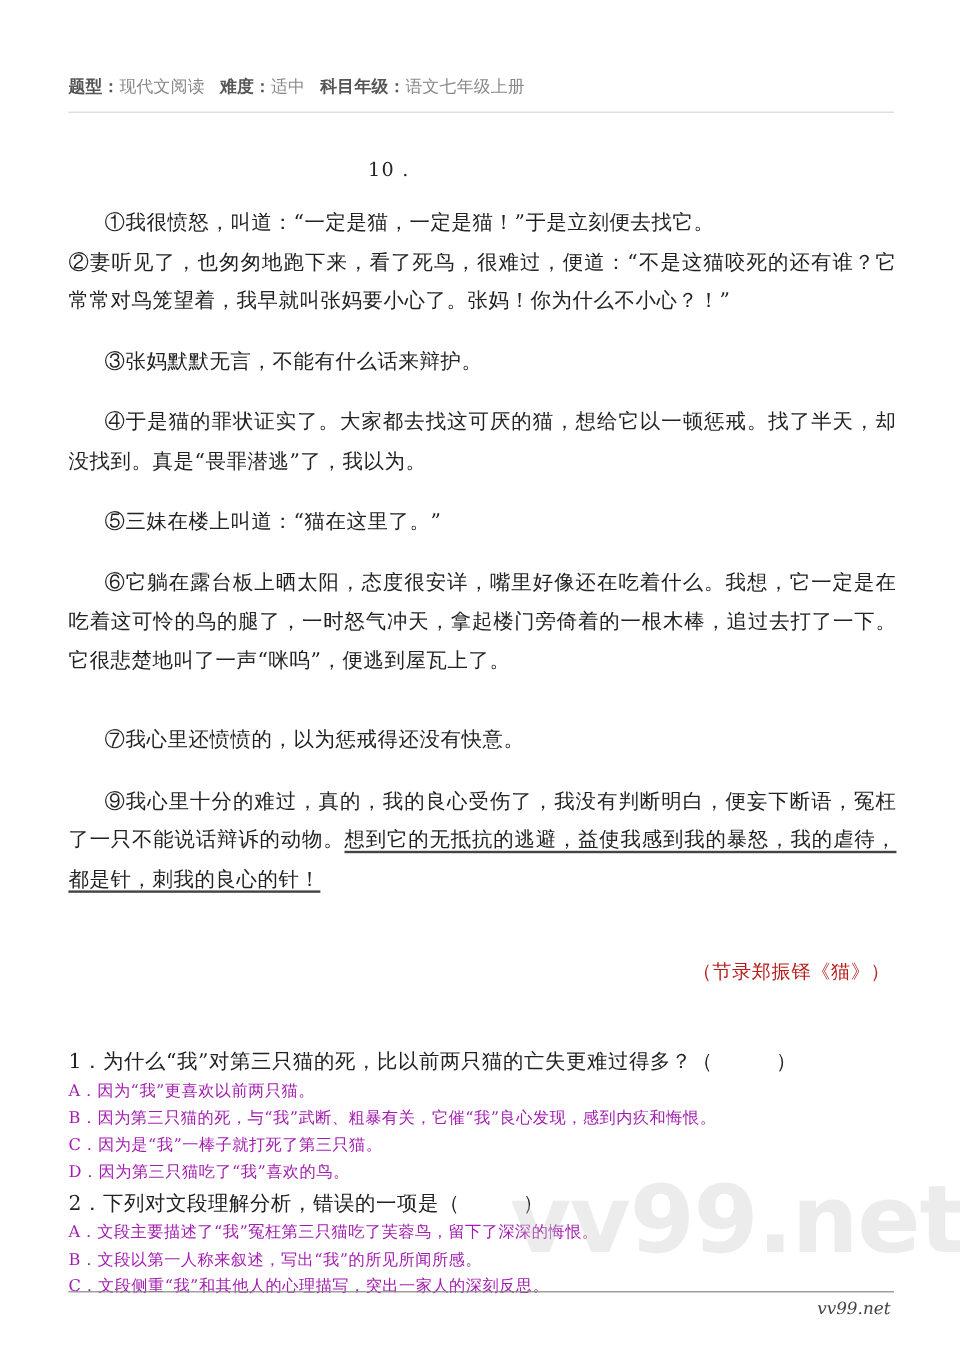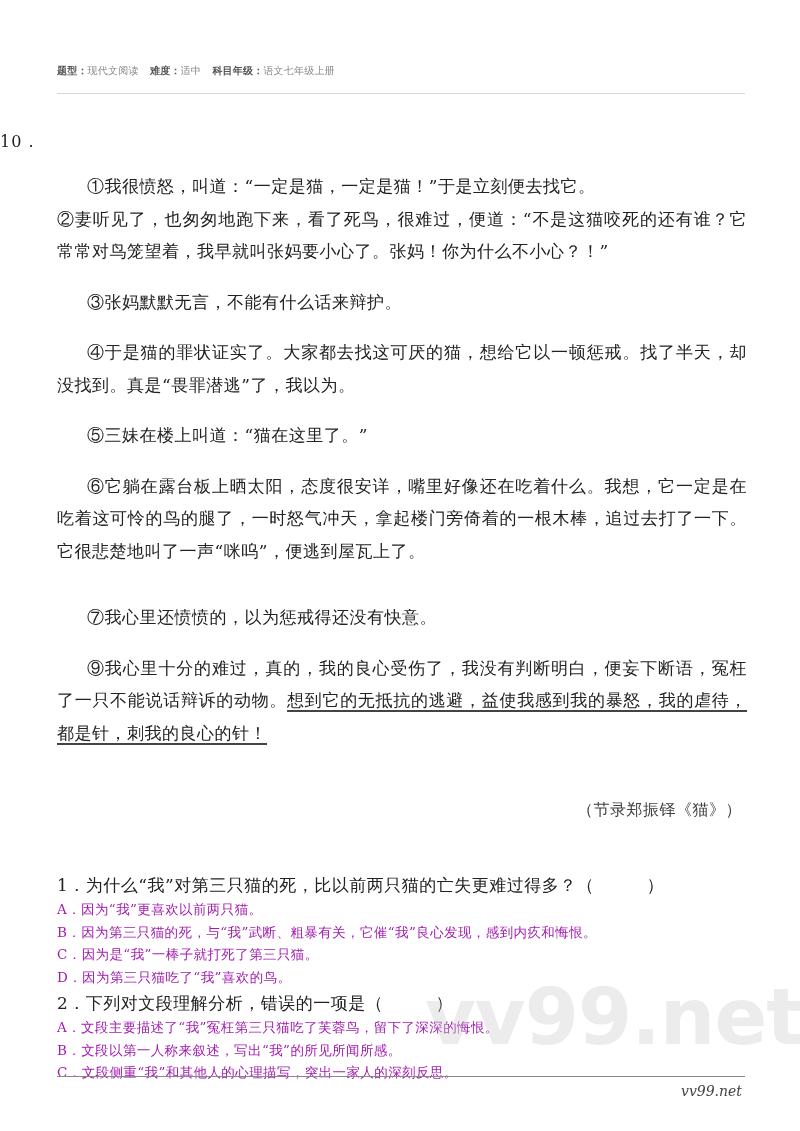--- a/index.html
+++ b/index.html
@@ -1,34 +1,34 @@
 <!DOCTYPE html>
 <html><head>
 <meta charset="utf-8">
 <style>
   html, body { margin: 0; padding: 0; background: #ffffff; }
   body { width: 800px; height: 1131px; position: relative; overflow: hidden;
          font-family: "DejaVu Serif", "Liberation Serif", serif; color: #222; }
   .page { position: absolute; left: 0; top: 0; width: 800px; height: 1131px; }
 
-  .meta { position: absolute; left: 57px; top: 64px; font-size: 10px; color: #888;
+  .meta { position: absolute; left: 57px; top: 64px; font-size: 14px; color: #888;
           font-family: "DejaVu Sans", "Liberation Sans", sans-serif; white-space: nowrap; letter-spacing: 0.2px; }
   .meta .k { color: #555; font-weight: bold; }
   .meta .v { margin-right: 8px; }
   .meta-rule { position: absolute; left: 57px; top: 93px; width: 688px; height: 0; border-top: 1.5px solid #d6d6d6; }
 
-  .qnum { position: absolute; left: 0; width: 648px; top: 132px; font-size: 16px; color: #222;
+  .qnum { position: absolute; left: 0; width: 648px; top: 132px; text-align: center; font-size: 16px; color: #222;
           font-family: "DejaVu Serif", "Liberation Serif", serif; letter-spacing: 1px; }
 
   .passage { position: absolute; left: 57px; width: 690px; font-size: 17px; line-height: 32.5px; color: #222; }
   .para { margin: 0; text-indent: 30px; text-align: justify; text-align-last: left; letter-spacing: 0.5px; }
   .para.noindent { text-indent: 0; }
   .para u { text-decoration: underline; text-decoration-thickness: 1.5px; text-underline-offset: 4px; text-decoration-color: #444; }
 
-  .source { position: absolute; left: 500px; width: 242px; top: 800px; text-align: right; font-size: 16px; color: #404040; letter-spacing: 0.5px; }
+  .source { position: absolute; left: 500px; width: 242px; top: 800px; text-align: right; font-size: 16px; color: #b91c1c; letter-spacing: 0.5px; }
 
   .questions { position: absolute; left: 57px; width: 690px; top: 872px; }
   .q-title { font-size: 17px; line-height: 26px; color: #222; margin: 0; letter-spacing: 0.5px; }
   .q-opt { font-size: 13.5px; line-height: 22.5px; color: #a21caf; margin: 0; letter-spacing: 0.4px; }
   .q-gap { height: 2px; }
 
   .watermark { position: absolute; left: 425px; top: 978px; font-family: "DejaVu Sans", "Liberation Sans", sans-serif;
                font-weight: bold; font-size: 78px; color: rgba(200,200,200,0.35); letter-spacing: -1px; pointer-events: none; line-height: 1; }
 
   .foot-rule { position: absolute; left: 57px; top: 1076px; width: 688px; height: 0; border-top: 1.5px solid #888; }

